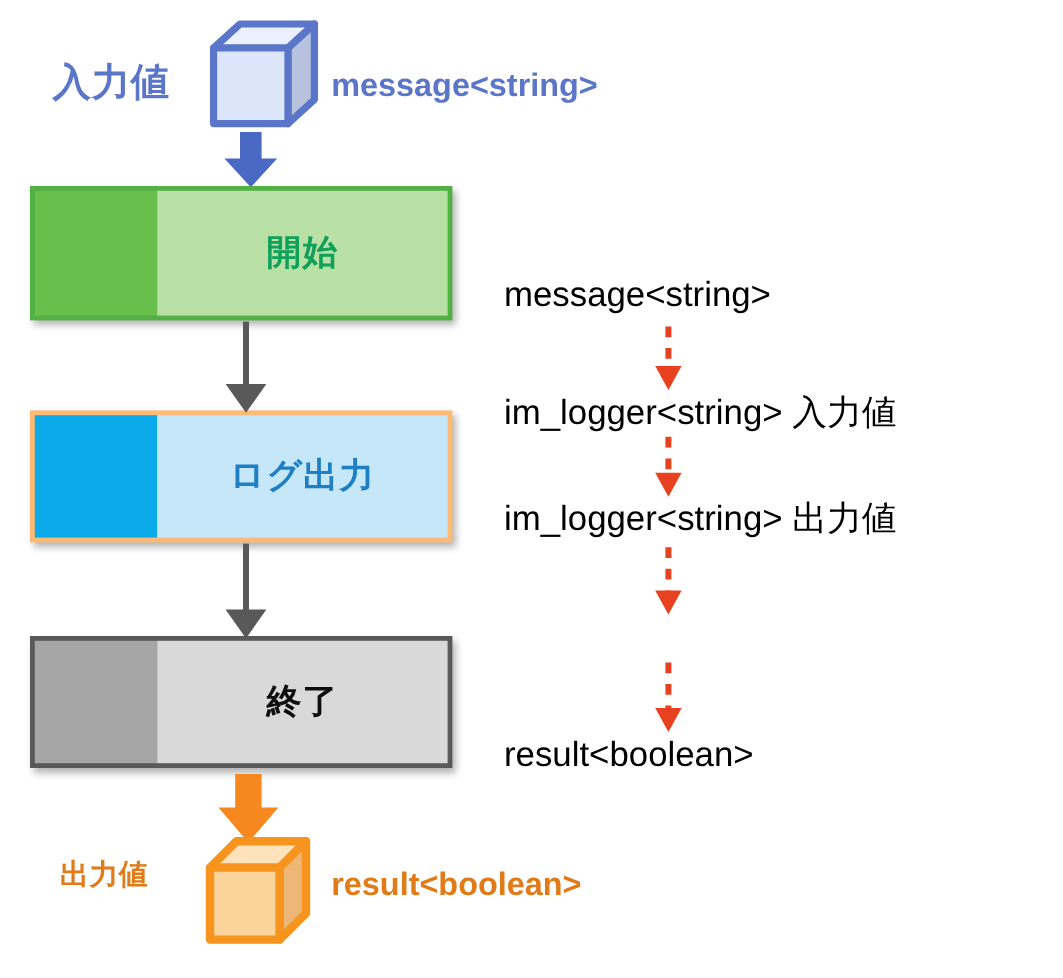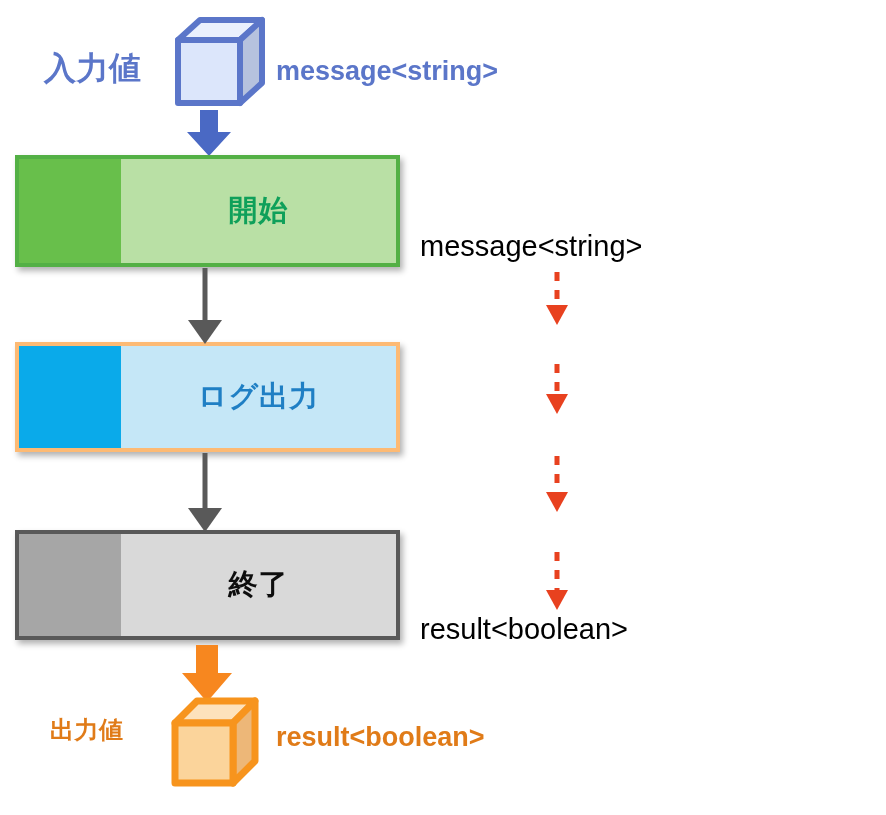--- a/index.html
+++ b/index.html
@@ -52,22 +52,22 @@
   .lbl-output-type {
     left: 276px; top: 724px;
     font-size: 27px;
     font-weight: bold;
     color: #e07b18;
   }
 
   
   .pbox {
     position: absolute;
-    left: 15px;
-    width: 385px;
+    left: 25px;
+    width: 352px;
     box-sizing: border-box;
     display: flex;
     align-items: stretch;
     box-shadow: 3px 4px 6px rgba(0,0,0,0.30);
   }
   .pbox .strip {
     width: 102px;
     flex: 0 0 102px;
     box-sizing: border-box;
   }
@@ -207,15 +207,17 @@
     </g>
   </svg>
 
   <div class="lbl lbl-input-jp">入力値</div>
   <div class="lbl lbl-input-type">message&lt;string&gt;</div>
 
   <div class="lbl lbl-output-jp">出力値</div>
   <div class="lbl lbl-output-type">result&lt;boolean&gt;</div>
 
   <div class="anno anno-0">message&lt;string&gt;</div>
+  <div class="anno anno-1">im_logger&lt;string&gt; 入力値</div>
+  <div class="anno anno-2">im_logger&lt;string&gt; 出力値</div>
   <div class="anno anno-4">result&lt;boolean&gt;</div>
 
 </div>
 
 </body></html>

